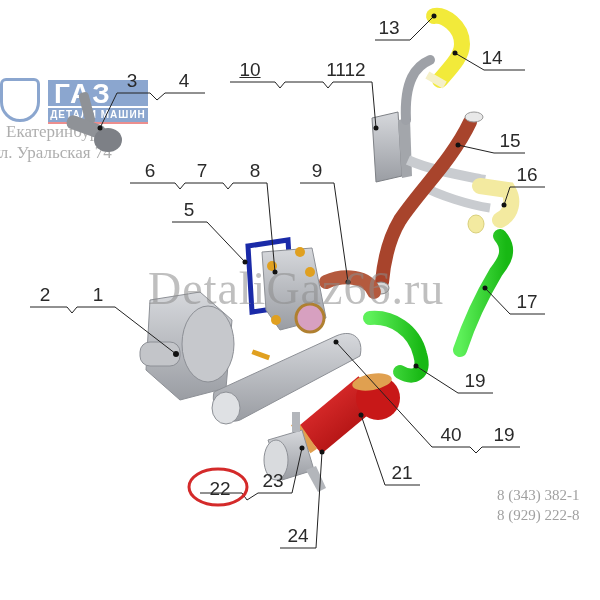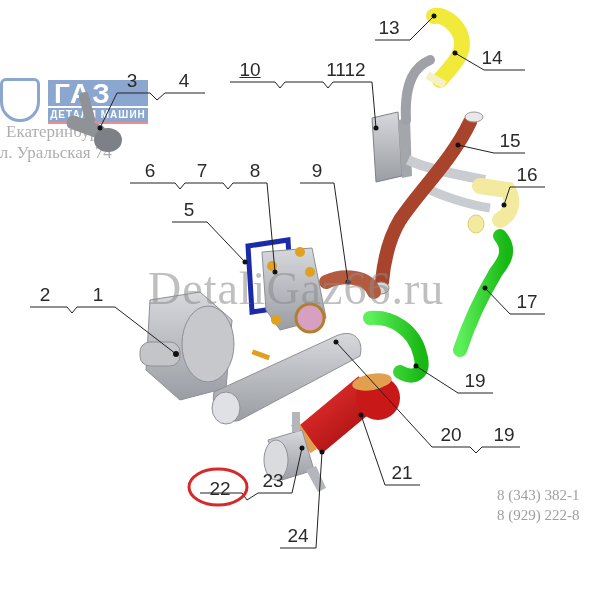--- a/index.html
+++ b/index.html
@@ -185,21 +185,21 @@
   <div class="lbl" style="left:527px;top:165px;">16</div>
   <div class="lbl" style="left:150px;top:161px;">6</div>
   <div class="lbl" style="left:202px;top:161px;">7</div>
   <div class="lbl" style="left:255px;top:161px;">8</div>
   <div class="lbl" style="left:317px;top:161px;">9</div>
   <div class="lbl" style="left:189px;top:200px;">5</div>
   <div class="lbl" style="left:45px;top:285px;">2</div>
   <div class="lbl" style="left:98px;top:285px;">1</div>
   <div class="lbl" style="left:527px;top:292px;">17</div>
   <div class="lbl" style="left:475px;top:371px;">19</div>
-  <div class="lbl" style="left:451px;top:425px;">20</div>
+  <div class="lbl" style="left:451px;top:425px;">40</div>
   <div class="lbl" style="left:504px;top:425px;">19</div>
   <div class="lbl" style="left:402px;top:463px;">21</div>
   <div class="lbl" style="left:220px;top:463px;margin-top:16px;">22</div>
   <div class="lbl" style="left:273px;top:471px;">23</div>
   <div class="lbl" style="left:298px;top:526px;">24</div>
 
   <div class="wm-phone" style="top:487px;">8 (343) 382-1</div>
   <div class="wm-phone" style="top:507px;">8 (929) 222-8</div>
 </div>
 

